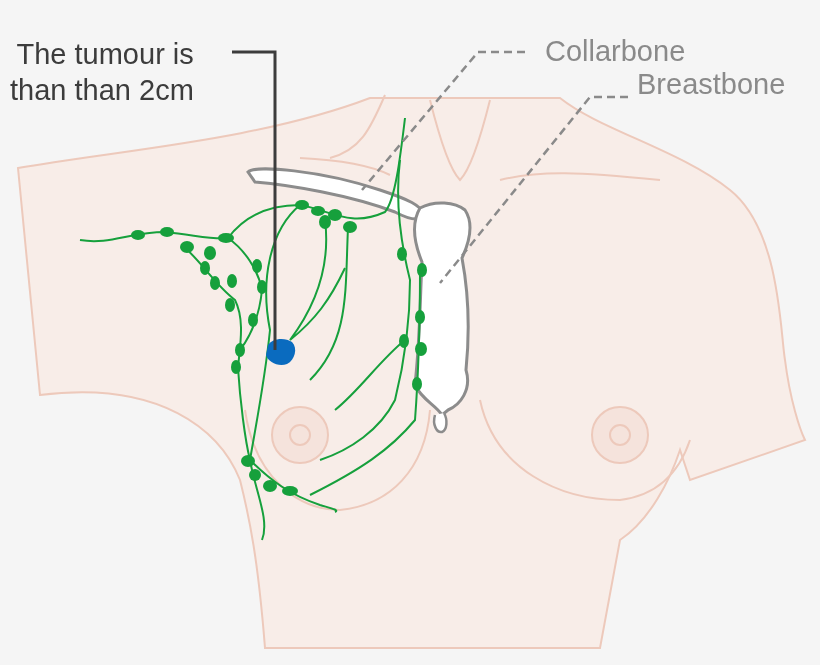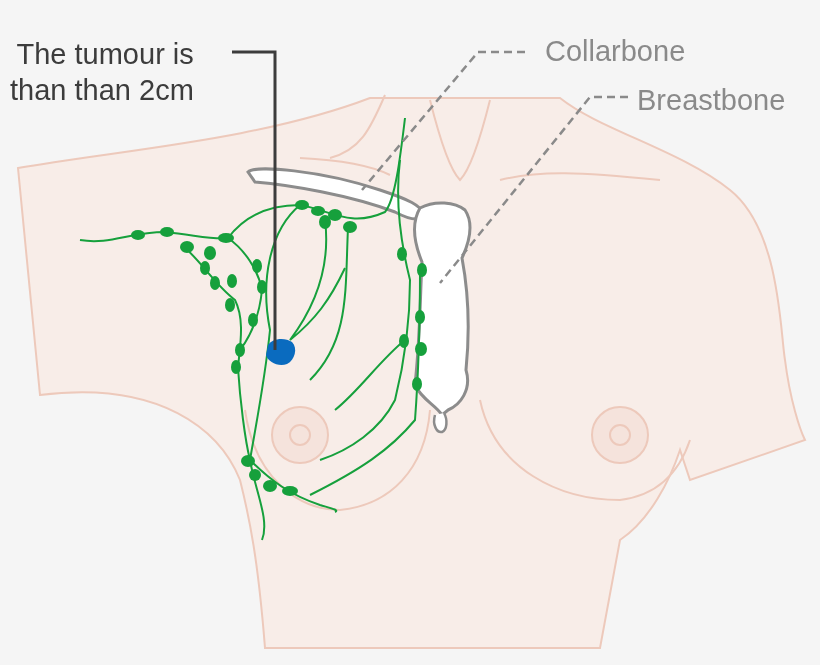--- a/index.html
+++ b/index.html
@@ -85,14 +85,14 @@
 
     <path d="M525,52 L478,52 L362,190" fill="none" stroke="#8a8a8a" stroke-width="2.5" stroke-dasharray="8,5"></path>
     <path d="M628,97 L590,97 L440,283" fill="none" stroke="#8a8a8a" stroke-width="2.5" stroke-dasharray="8,5"></path>
   </svg>
 
   <div class="label tumour-label">
     <div>The tumour is</div>
     <div>than than 2cm</div>
   </div>
   <div class="label bone-label" style="left:533px; top:35px;margin-left:12px;">Collarbone</div>
-  <div class="label bone-label" style="left:637px; top:84px;">Breastbone</div>
+  <div class="label bone-label" style="left:637px; top:68px;">Breastbone</div>
 </div>
 
 </body></html>

